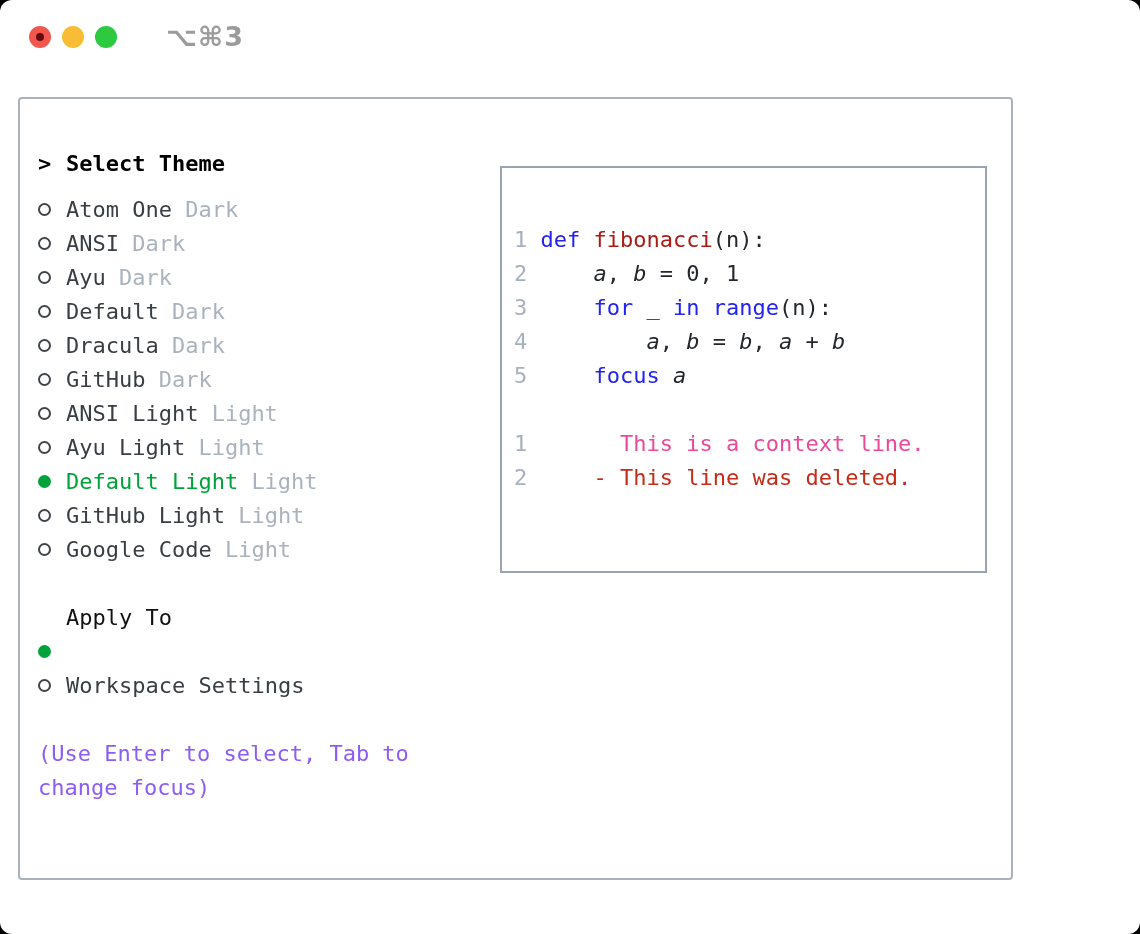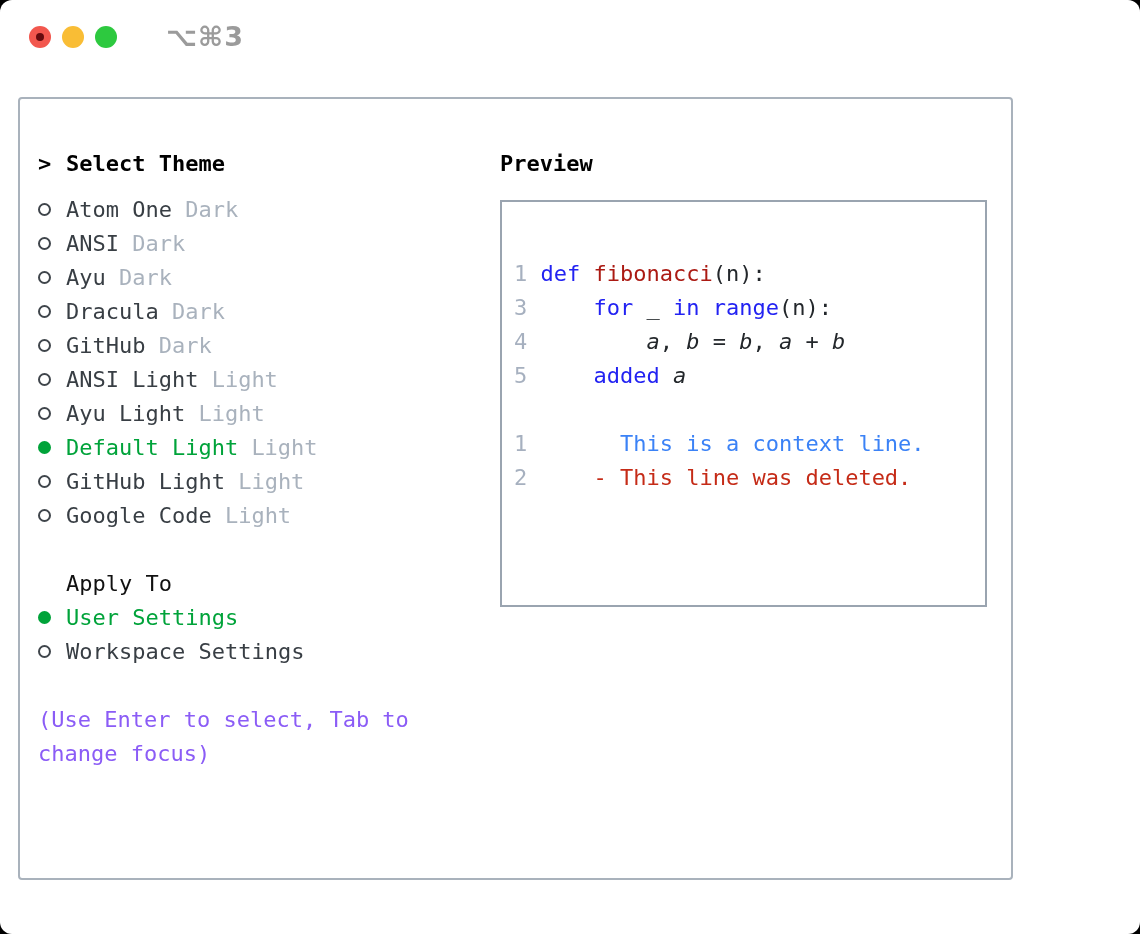--- a/index.html
+++ b/index.html
@@ -54,21 +54,21 @@
   .preview-box {
     margin-top: 19px; border: 2px solid #9aa4b0;
     padding: 55px 8px 46px 12px; width: 100%; height: 407px;
   }
   .code-line { white-space: pre; line-height: 34px; color: #23272b; }
   .lineno  { color: #a6b0bf; }
   .tok-kw  { color: #2222f2; }
   .tok-fn  { color: #ab1a13; }
   .tok-pl  { color: #23272b; }
   .tok-var { color: #23272b; font-style: italic; }
-  .tok-context { color: #3b82f6; }
+  .tok-context { color: #ec4899; }
   .tok-del { color: #c52b17; }
   .tok-add { color: #0bbd25; }
 </style>
 </head>
 <body>
 
 <div class="window">
 
   <div class="titlebar">
     <div class="traffic red">
@@ -91,20 +91,23 @@
   </div>
 
   <div class="row">
     <span class="marker"><span class="circle"></span></span><span class="label">ANSI</span><span class="suffix">Dark</span>
   </div>
 
   <div class="row">
     <span class="marker"><span class="circle"></span></span><span class="label">Ayu</span><span class="suffix">Dark</span>
   </div>
 
+  <div class="row">
+    <span class="marker"><span class="circle"></span></span><span class="label">Default</span><span class="suffix">Dark</span>
+  </div>
 
   <div class="row">
     <span class="marker"><span class="circle"></span></span><span class="label">Dracula</span><span class="suffix">Dark</span>
   </div>
 
   <div class="row">
     <span class="marker"><span class="circle"></span></span><span class="label">GitHub</span><span class="suffix">Dark</span>
   </div>
 
   <div class="row">
@@ -127,42 +130,42 @@
     <span class="marker"><span class="circle"></span></span><span class="label">Google Code</span><span class="suffix">Light</span>
   </div>
 
 </div>
       <div class="spacer"></div>
       <div class="row">
         <span class="marker"></span><span class="section-heading">Apply To</span>
       </div>
       <div id="apply-list">
   <div class="row selected">
-    <span class="marker"><span class="circle"></span></span><span class="label">User Settings</span>
+    <span class="marker"><span class="circle"></span></span>
   </div>
 
   <div class="row">
     <span class="marker"><span class="circle"></span></span><span class="label">Workspace Settings</span>
   </div>
 </div>
       <div class="spacer"></div>
       <div class="hint">(Use Enter to select, Tab to change focus)</div>
     </div>
 
     <div class="right-col">
-      <div class="preview-heading">Preview</div>
       <div class="preview-box" id="preview-box">
   <div class="code-line"><span class="lineno">1 </span><span class="code-tokens"><span class="tok-kw">def</span><span class="tok-pl"> </span><span class="tok-fn">fibonacci</span><span class="tok-pl">(n):</span></span></div>
 
+  <div class="code-line"><span class="lineno">2 </span><span class="code-tokens"><span class="tok-pl">    </span><span class="tok-var">a</span><span class="tok-pl">, </span><span class="tok-var">b</span><span class="tok-pl"> = 0, 1</span></span></div>
 
   <div class="code-line"><span class="lineno">3 </span><span class="code-tokens"><span class="tok-pl">    </span><span class="tok-kw">for</span><span class="tok-pl"> _ </span><span class="tok-kw">in</span><span class="tok-pl"> </span><span class="tok-kw">range</span><span class="tok-pl">(n):</span></span></div>
 
   <div class="code-line"><span class="lineno">4 </span><span class="code-tokens"><span class="tok-pl">        </span><span class="tok-var">a</span><span class="tok-pl">, </span><span class="tok-var">b</span><span class="tok-pl"> = </span><span class="tok-var">b</span><span class="tok-pl">, </span><span class="tok-var">a</span><span class="tok-pl"> + </span><span class="tok-var">b</span></span></div>
 
-  <div class="code-line"><span class="lineno">5 </span><span class="code-tokens"><span class="tok-pl">    </span><span class="tok-kw">added</span><span class="tok-pl"> </span><span class="tok-var">a</span></span></div>
+  <div class="code-line"><span class="lineno">5 </span><span class="code-tokens"><span class="tok-pl">    </span><span class="tok-kw">focus</span><span class="tok-pl"> </span><span class="tok-var">a</span></span></div>
 
   <div class="code-line"><span class="lineno"> </span><span class="code-tokens"></span></div>
 
   <div class="code-line"><span class="lineno">1 </span><span class="code-tokens"><span class="tok-context">      This is a context line.</span></span></div>
 
   <div class="code-line"><span class="lineno">2 </span><span class="code-tokens"><span class="tok-del">    - This line was deleted.</span></span></div>
 
 </div>
     </div>
 

